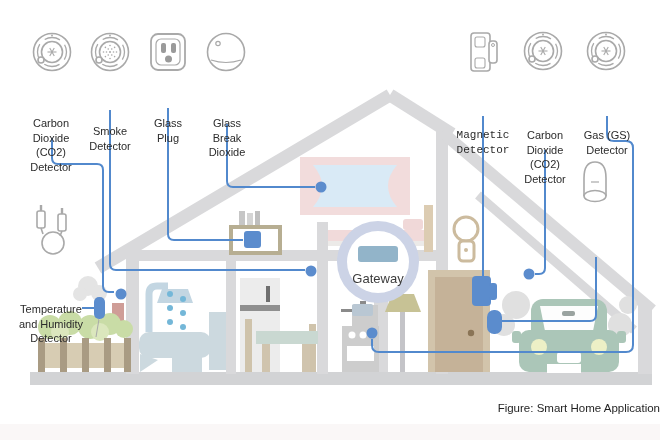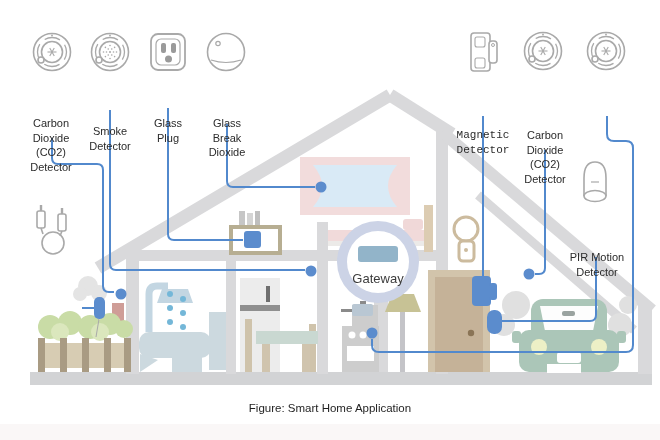--- a/index.html
+++ b/index.html
@@ -6,21 +6,21 @@
   .stage{
     position:relative;width:660px;height:440px;background:#ffffff;
     font-family:"Liberation Sans","DejaVu Sans",sans-serif;overflow:hidden;
   }
   .stage svg{position:absolute;left:0;top:0;}
   .label{
     position:absolute;font-size:11px;line-height:1.32;color:#2b2b2b;
     text-align:center;letter-spacing:0;margin-top:44px;
   }
   .caption{
-    position:absolute;left:0;top:402px;width:660px;text-align:center;
+    position:absolute;left:0;top:402px;width:660px;text-align:right;
     font-size:11.5px;color:#1f1f1f;
   }
 </style>
 </head>
 <body>
 
 <div class="stage">
 
 <svg width="660" height="440" viewBox="0 0 660 440">
   <defs>
@@ -267,17 +267,18 @@
     </g>
   </g>
 </svg>
 
 <div class="label" style="left:22px;top:72px;width:58px;">Carbon Dioxide (CO2) Detector</div>
 <div class="label" style="left:81px;top:80px;width:58px;">Smoke Detector</div>
 <div class="label" style="left:148px;top:72px;width:40px;">Glass Plug</div>
 <div class="label" style="left:201px;top:72px;width:52px;">Glass Break Dioxide</div>
 <div class="label" style="left:453px;top:84px;width:60px;font-family:Liberation Mono, monospace;">Magnetic Detector</div>
 <div class="label" style="left:516px;top:84px;width:58px;">Carbon Dioxide (CO2) Detector</div>
-<div class="label" style="left:569px;top:206px;width:56px;">PIR Motion Detector</div>
+<div class="label" style="left:578px;top:84px;width:58px;">Gas (GS) Detector</div>
+<div class="label" style="left:18px;top:258px;width:66px;">Temperature and Humidity Detector</div>
 
 <div class="caption">Figure: Smart Home Application</div>
 
 </div>
 
 </body></html>

